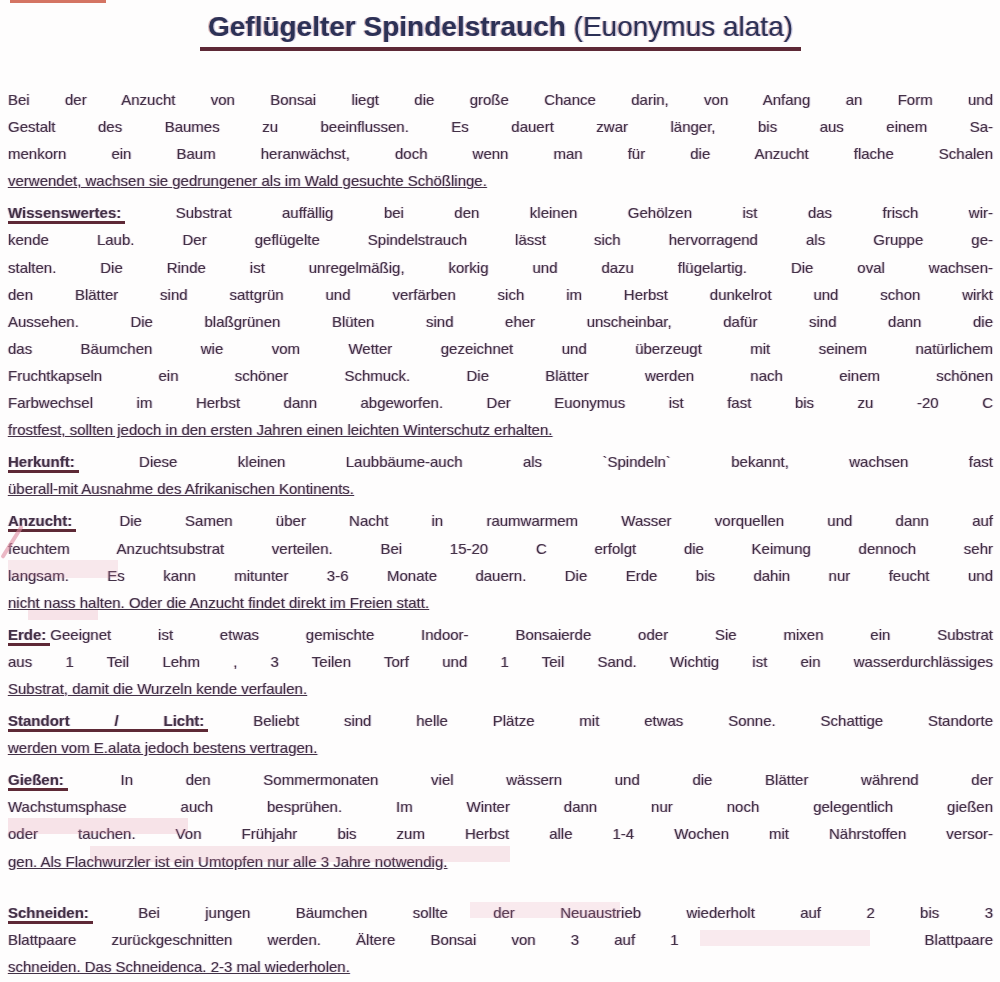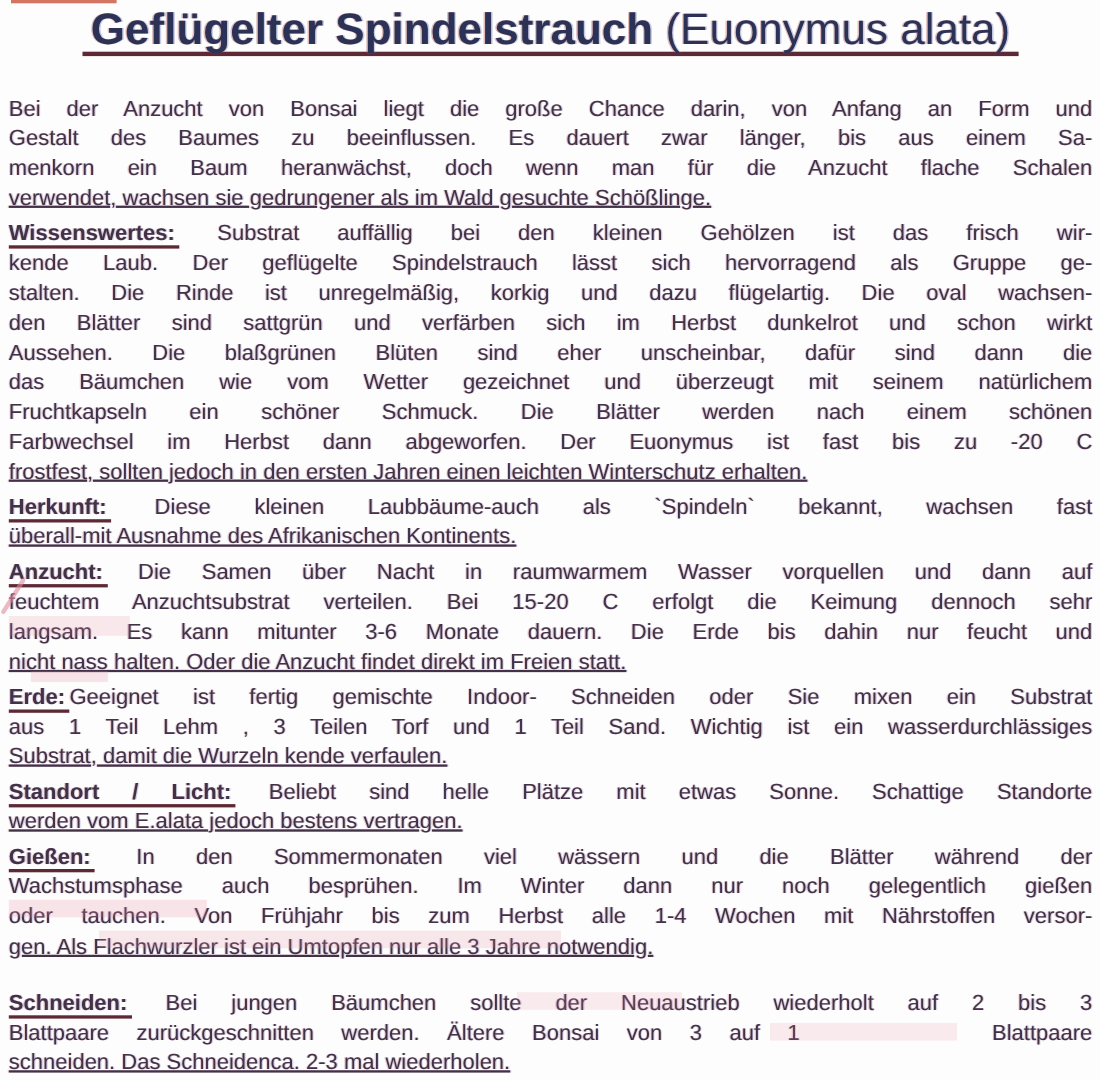--- a/index.html
+++ b/index.html
@@ -18,36 +18,36 @@
     padding: 8px 7px 0 8px;
     text-shadow: 1px 0 0 rgba(104,112,190,0.30), -1px 0 0 rgba(176,84,80,0.28);
   }
   .title-row {
     text-align: center;
     height: 44px;
     margin-bottom: 34px;
   }
   .title {
     display: inline-block;
-    font-size: 40px;
+    font-size: 28px;
     line-height: 38px;
     color: var(--title, #2c3156);
     border-bottom: 4px solid var(--underline, #5e2936);
     padding: 0 8px 1px 8px;
     text-shadow: 1.3px 0 0 rgba(104,112,190,0.35), -1.3px 0 0 rgba(176,84,80,0.40);
   }
   .t-main { font-weight: 700; }
   .t-latin { font-weight: 400; }
 
   .section { margin-top: 5px; }
   .section.first { margin-top: 0; }
   .section.gap-large { margin-top: 24px; }
 
   .line {
-    font-size: 20px;
+    font-size: 15px;
     line-height: 27.1px;
     text-align: justify;
     text-align-last: justify;
     white-space: normal;
   }
   .line.last { text-align-last: left; text-decoration: underline; }
 
   .hd {
     font-weight: 700;
     border-bottom: 3px solid var(--underline, #5e2936);
@@ -100,21 +100,21 @@
   </div>
 
   <div class="section">
     <div class="line"><span class="hd">Anzucht:</span><span> Die Samen über Nacht in raumwarmem Wasser vorquellen und dann auf</span></div>
     <div class="line">feuchtem Anzuchtsubstrat verteilen. Bei 15-20 C erfolgt die Keimung dennoch sehr</div>
     <div class="line">langsam. Es kann mitunter 3-6 Monate dauern. Die Erde bis dahin nur feucht und</div>
     <div class="line last">nicht nass halten. Oder die Anzucht findet direkt im Freien statt.</div>
   </div>
 
   <div class="section">
-    <div class="line"><span class="hd">Erde:</span><span>Geeignet ist fertig gemischte Indoor- Schneiden oder Sie mixen ein Substrat</span></div>
+    <div class="line"><span class="hd">Erde:</span><span>Geeignet ist etwas gemischte Indoor- Bonsaierde oder Sie mixen ein Substrat</span></div>
     <div class="line">aus 1 Teil Lehm , 3 Teilen Torf und 1 Teil Sand. Wichtig ist ein wasserdurchlässiges</div>
     <div class="line last">Substrat, damit die Wurzeln kende verfaulen.</div>
   </div>
 
   <div class="section">
     <div class="line"><span class="hd">Standort / Licht:</span><span> Beliebt sind helle Plätze mit etwas Sonne. Schattige Standorte</span></div>
     <div class="line last">werden vom E.alata jedoch bestens vertragen.</div>
   </div>
 
   <div class="section">

